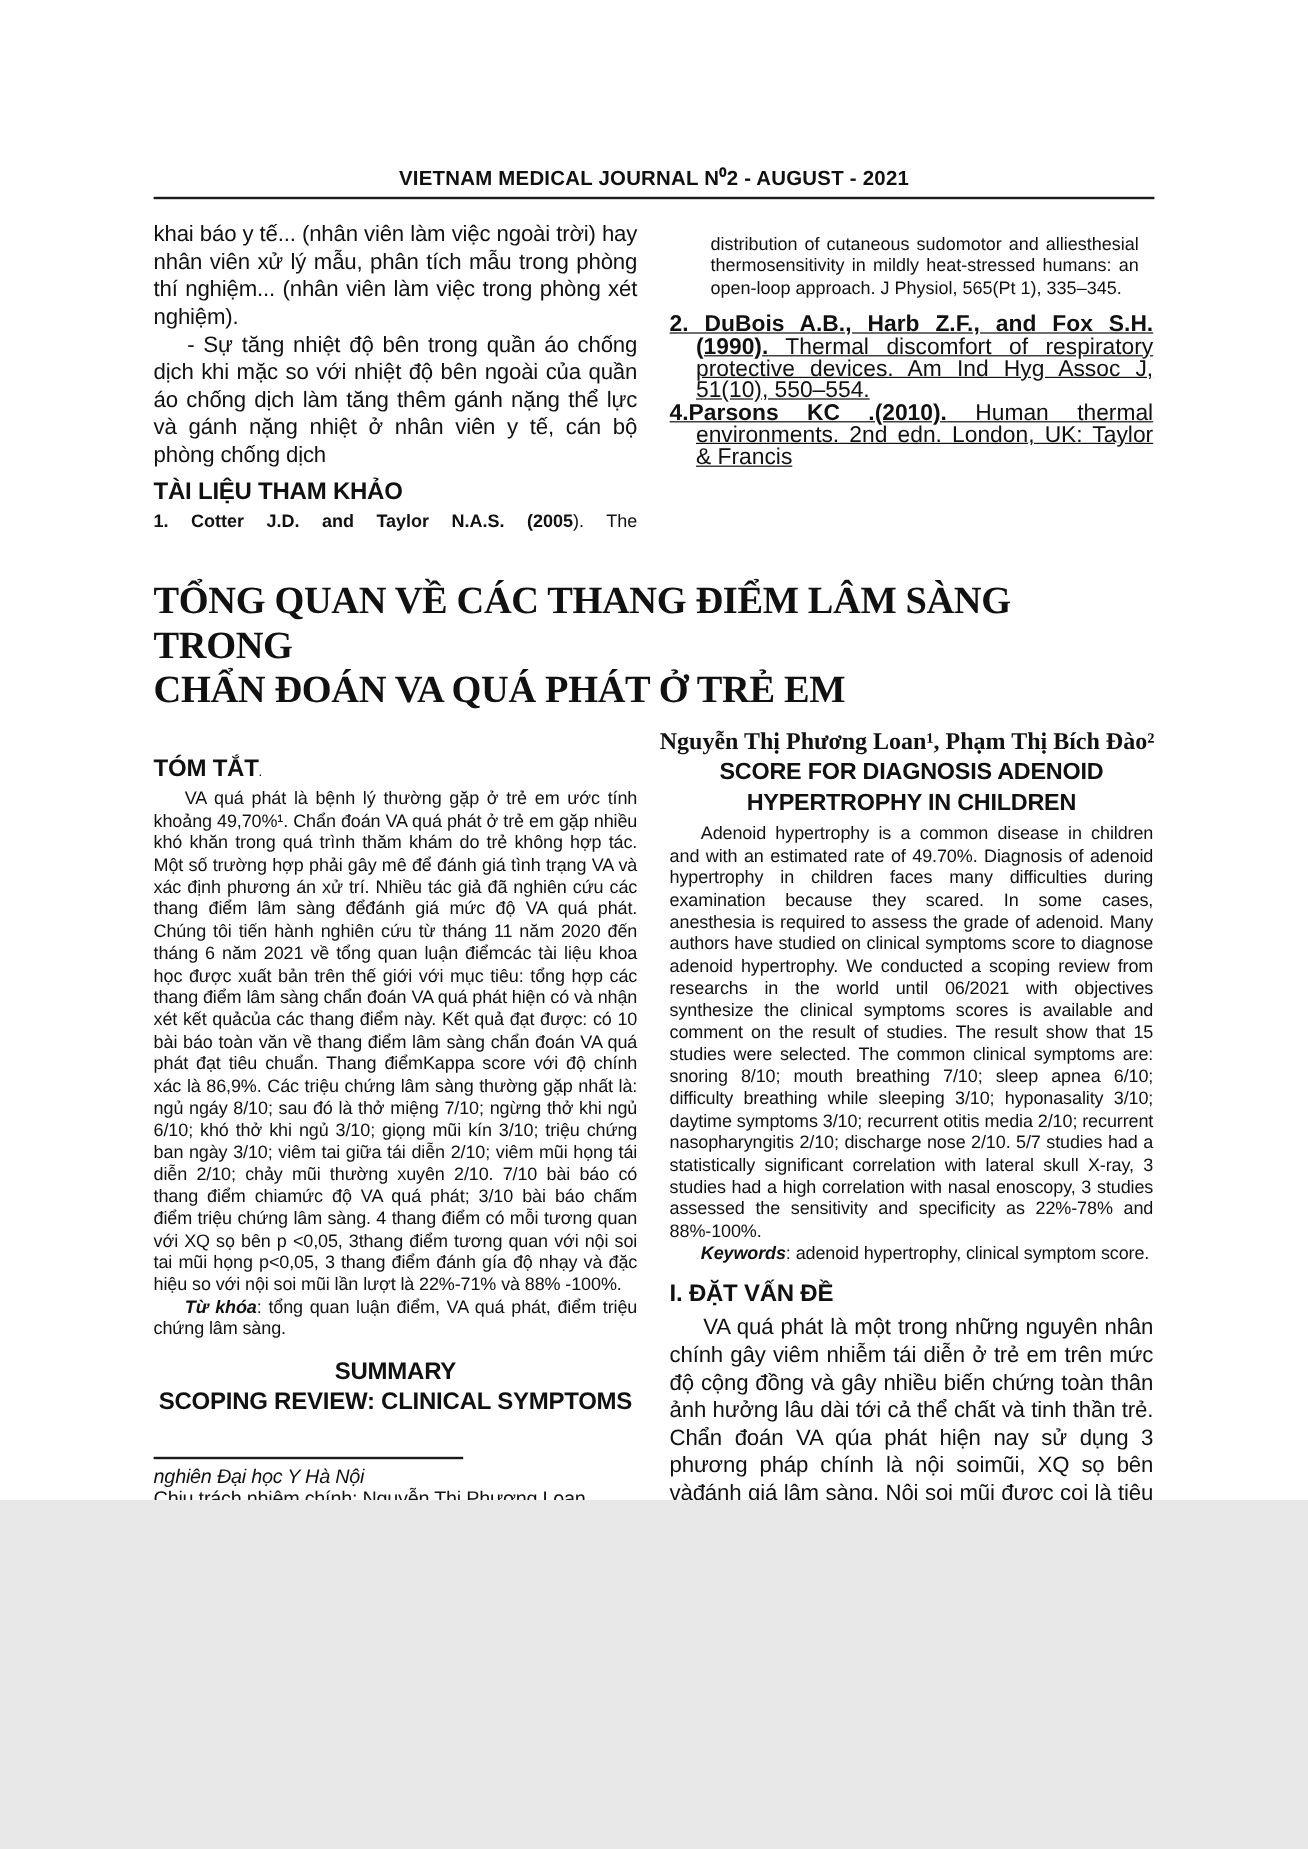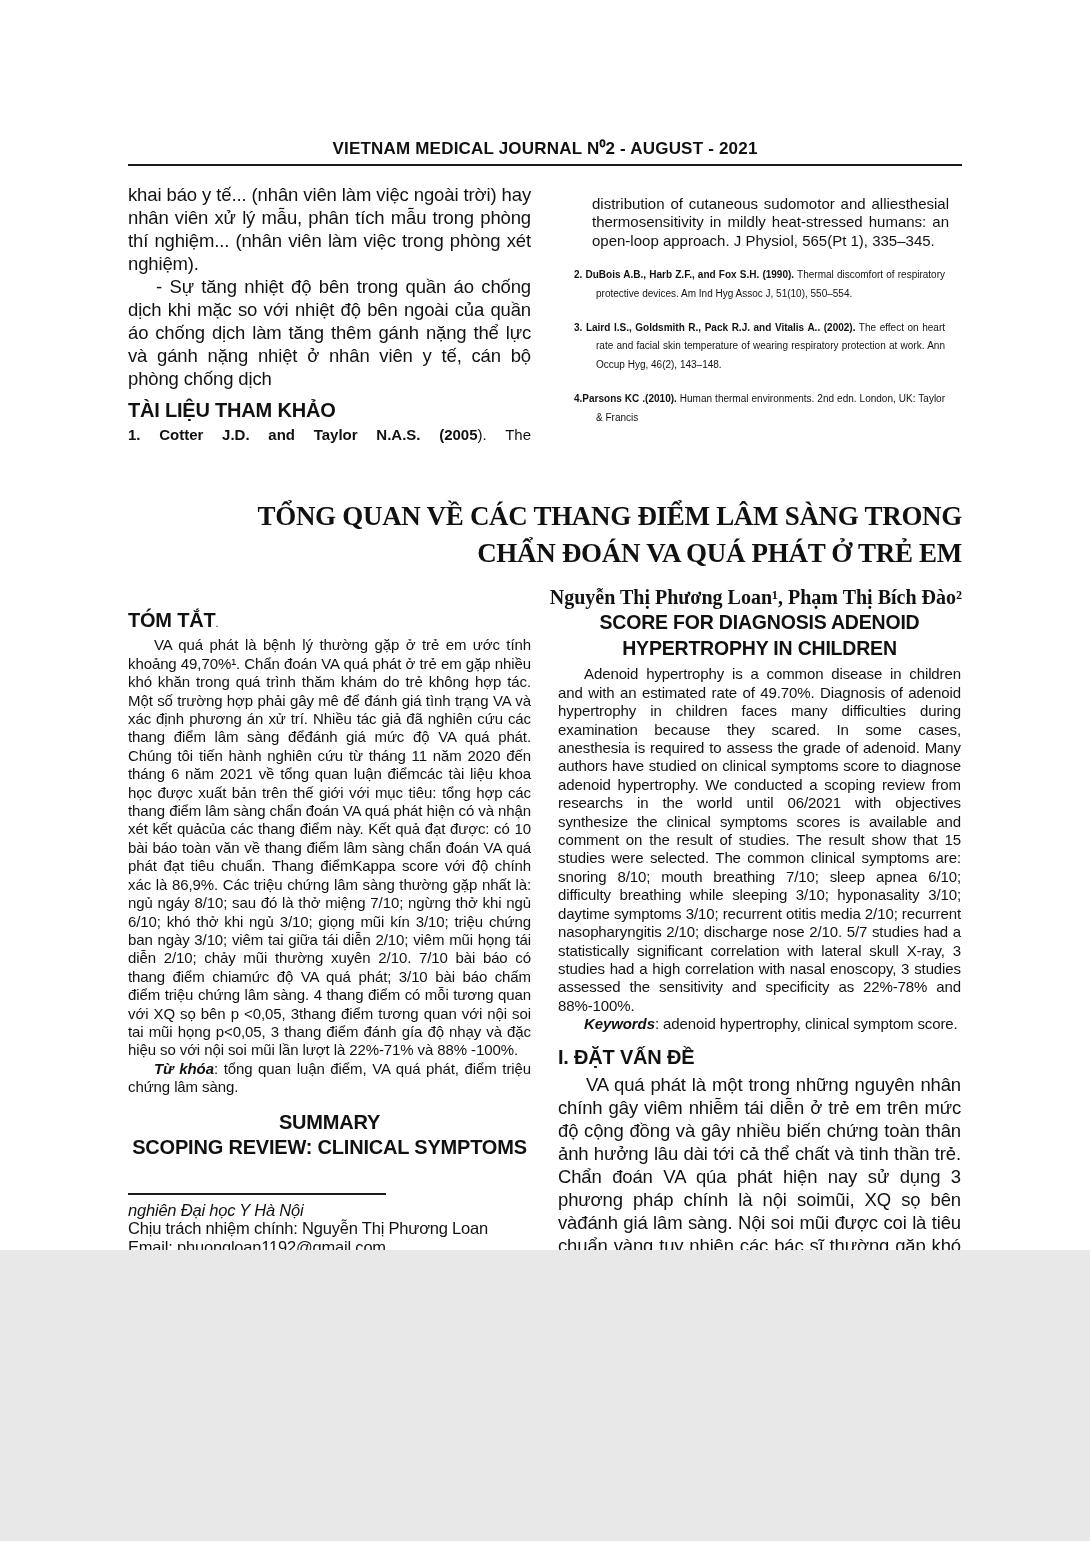--- a/index.html
+++ b/index.html
@@ -47,30 +47,30 @@
   
   .ref-start{
     font-size:15px;line-height:18.4px;margin:2px 0 0 0;
     text-align:justify;text-align-last:justify;
   }
   .ref-cont{
     font-size:15px;line-height:18.4px;margin:12px;
     text-align:justify;padding-left:22px;
   }
   .ref-item{
-    font-size:10px;line-height:18.4px;margin:16px;
-    text-align:justify;padding-left:22px;text-indent:-22px;
+    font-size:19px;line-height:18.4px;margin:0;
+    text-align:justify;padding-left:22px;text-indent:-22px;text-decoration:underline;
   }
   
   .title-block{
-    margin-top:54px;
-    text-align:right;
+    margin-top:38px;
+    text-align:left;
     font-family:"Liberation Serif", serif;
     font-weight:bold;
-    font-size:27px;line-height:37px;
+    font-size:32px;line-height:37px;
     letter-spacing:-0.3px;
   }
   .authors{
     margin-top:14px;
     text-align:right;
     font-family:"Liberation Serif", serif;
     font-weight:bold;
     font-size:20px;
   }
   
@@ -106,21 +106,20 @@
   <div class="cols" style="margin-top:17px;">
     <div class="col">
       <p class="body-lg">khai báo y tế... (nhân viên làm việc ngoài trời) hay nhân viên xử lý mẫu, phân tích mẫu trong phòng thí nghiệm... (nhân viên làm việc trong phòng xét nghiệm).</p>
       <p class="body-lg indent-lg">- Sự tăng nhiệt độ bên trong quần áo chống dịch khi mặc so với nhiệt độ bên ngoài của quần áo chống dịch làm tăng thêm gánh nặng thể lực và gánh nặng nhiệt ở nhân viên y tế, cán bộ phòng chống dịch</p>
       <h3 class="sec-heading" style="margin-top:9px;">TÀI LIỆU THAM KHẢO</h3>
       <p class="ref-start"><b>1. Cotter J.D. and Taylor N.A.S. (2005</b><span>). The</span></p>
     </div>
     <div class="col">
       <p class="ref-cont">distribution of cutaneous sudomotor and alliesthesial thermosensitivity in mildly heat-stressed humans: an open-loop approach. J Physiol, 565(Pt 1), 335–345.</p>
       <p class="ref-item"><b>2. DuBois A.B., Harb Z.F., and Fox S.H. (1990).</b><span> Thermal discomfort of respiratory protective devices. Am Ind Hyg Assoc J, 51(10), 550–554.</span></p>
-      <p class="ref-item"><b>3. Laird I.S., Goldsmith R., Pack R.J. and Vitalis A.. (2002).</b><span> The effect on heart rate and facial skin temperature of wearing respiratory protection at work. Ann Occup Hyg, 46(2), 143–148.</span></p>
       <p class="ref-item"><b>4.Parsons KC .(2010).</b><span> Human thermal environments. 2nd edn. London, UK: Taylor &amp; Francis</span></p>
     </div>
   </div>
 
   <div class="title-block">
     <div>TỔNG QUAN VỀ CÁC THANG ĐIỂM LÂM SÀNG TRONG</div>
     <div>CHẨN ĐOÁN VA QUÁ PHÁT Ở TRẺ EM</div>
   </div>
   <div class="authors">Nguyễn Thị Phương Loan¹, Phạm Thị Bích Đào²</div>
 

